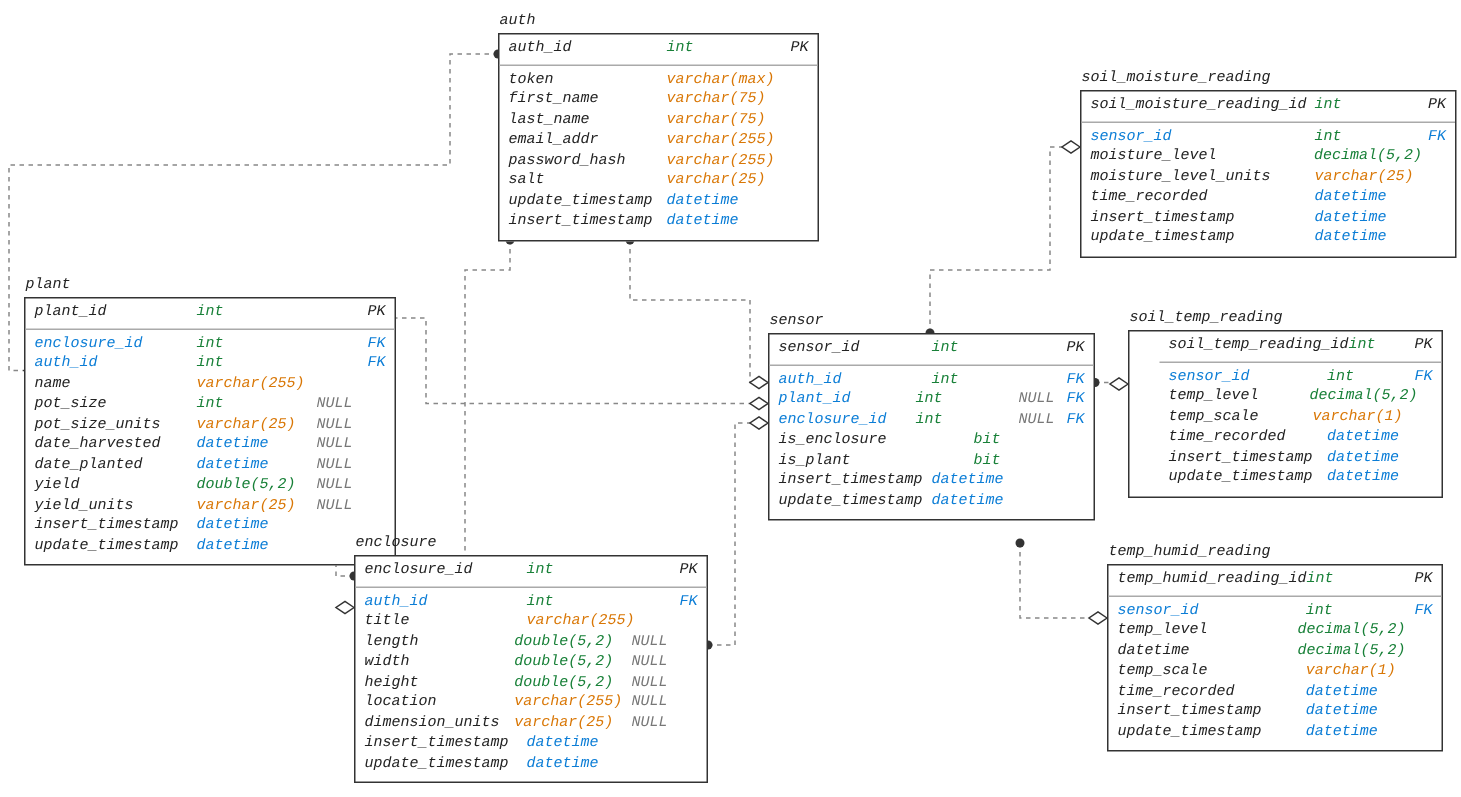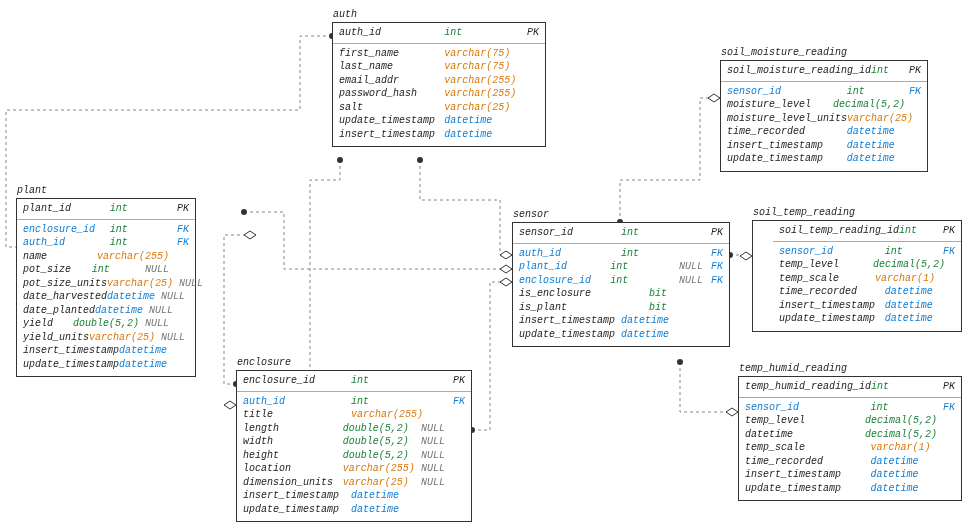--- a/index.html
+++ b/index.html
@@ -136,20 +136,25 @@
 <div id="canvas">
     <div class="table" style="left: 332px; top: 22px; width: 214px;">
       <div class="table-title">auth</div>
       <div class="pk-header row">
         <span class="col-name" style="width:110px">auth_id</span>
         <span class="col-type c-int" style="width:78px">int</span>
         <span class="col-key">PK</span>
       </div>
       <div class="rows">
         <div class="row">
+          <span class="col-name" style="width:110px">token</span>
+          <span class="col-type c-varchar" style="width:78px">varchar(max)</span>
+          <span class="col-key"></span>
+        </div>
+        <div class="row">
           <span class="col-name" style="width:110px">first_name</span>
           <span class="col-type c-varchar" style="width:78px">varchar(75)</span>
           <span class="col-key"></span>
         </div>
         <div class="row">
           <span class="col-name" style="width:110px">last_name</span>
           <span class="col-type c-varchar" style="width:78px">varchar(75)</span>
           <span class="col-key"></span>
         </div>
         <div class="row">
@@ -172,21 +177,21 @@
           <span class="col-type c-dt" style="width:78px">datetime</span>
           <span class="col-key"></span>
         </div>
         <div class="row">
           <span class="col-name" style="width:110px">insert_timestamp</span>
           <span class="col-type c-dt" style="width:78px">datetime</span>
           <span class="col-key"></span>
         </div>
       </div>
     </div>
-    <div class="table" style="left: 720px; top: 60px; width: 208px;">
+    <div class="table" style="left: 720px; top: 60px; width: 251px;">
       <div class="table-title">soil_moisture_reading</div>
       <div class="pk-header row">
         <span class="col-name" style="width:150px">soil_moisture_reading_id</span>
         <span class="col-type c-int" style="width:68px">int</span>
         <span class="col-key">PK</span>
       </div>
       <div class="rows">
         <div class="row">
           <span class="col-name fk-name" style="width:150px">sensor_id</span>
           <span class="col-type c-int" style="width:68px">int</span>
@@ -212,21 +217,21 @@
           <span class="col-type c-dt" style="width:68px">datetime</span>
           <span class="col-key"></span>
         </div>
         <div class="row">
           <span class="col-name" style="width:150px">update_timestamp</span>
           <span class="col-type c-dt" style="width:68px">datetime</span>
           <span class="col-key"></span>
         </div>
       </div>
     </div>
-    <div class="table" style="left: 16px; top: 198px; width: 180px;">
+    <div class="table" style="left: 16px; top: 198px; width: 248px;">
       <div class="table-title">plant</div>
       <div class="pk-header row">
         <span class="col-name" style="width:108px">plant_id</span>
         <span class="col-type c-int" style="width:74px">int</span>
         <span class="col-key">PK</span>
       </div>
       <div class="rows">
         <div class="row">
           <span class="col-name fk-name" style="width:108px">enclosure_id</span>
           <span class="col-type c-int" style="width:74px">int</span>

